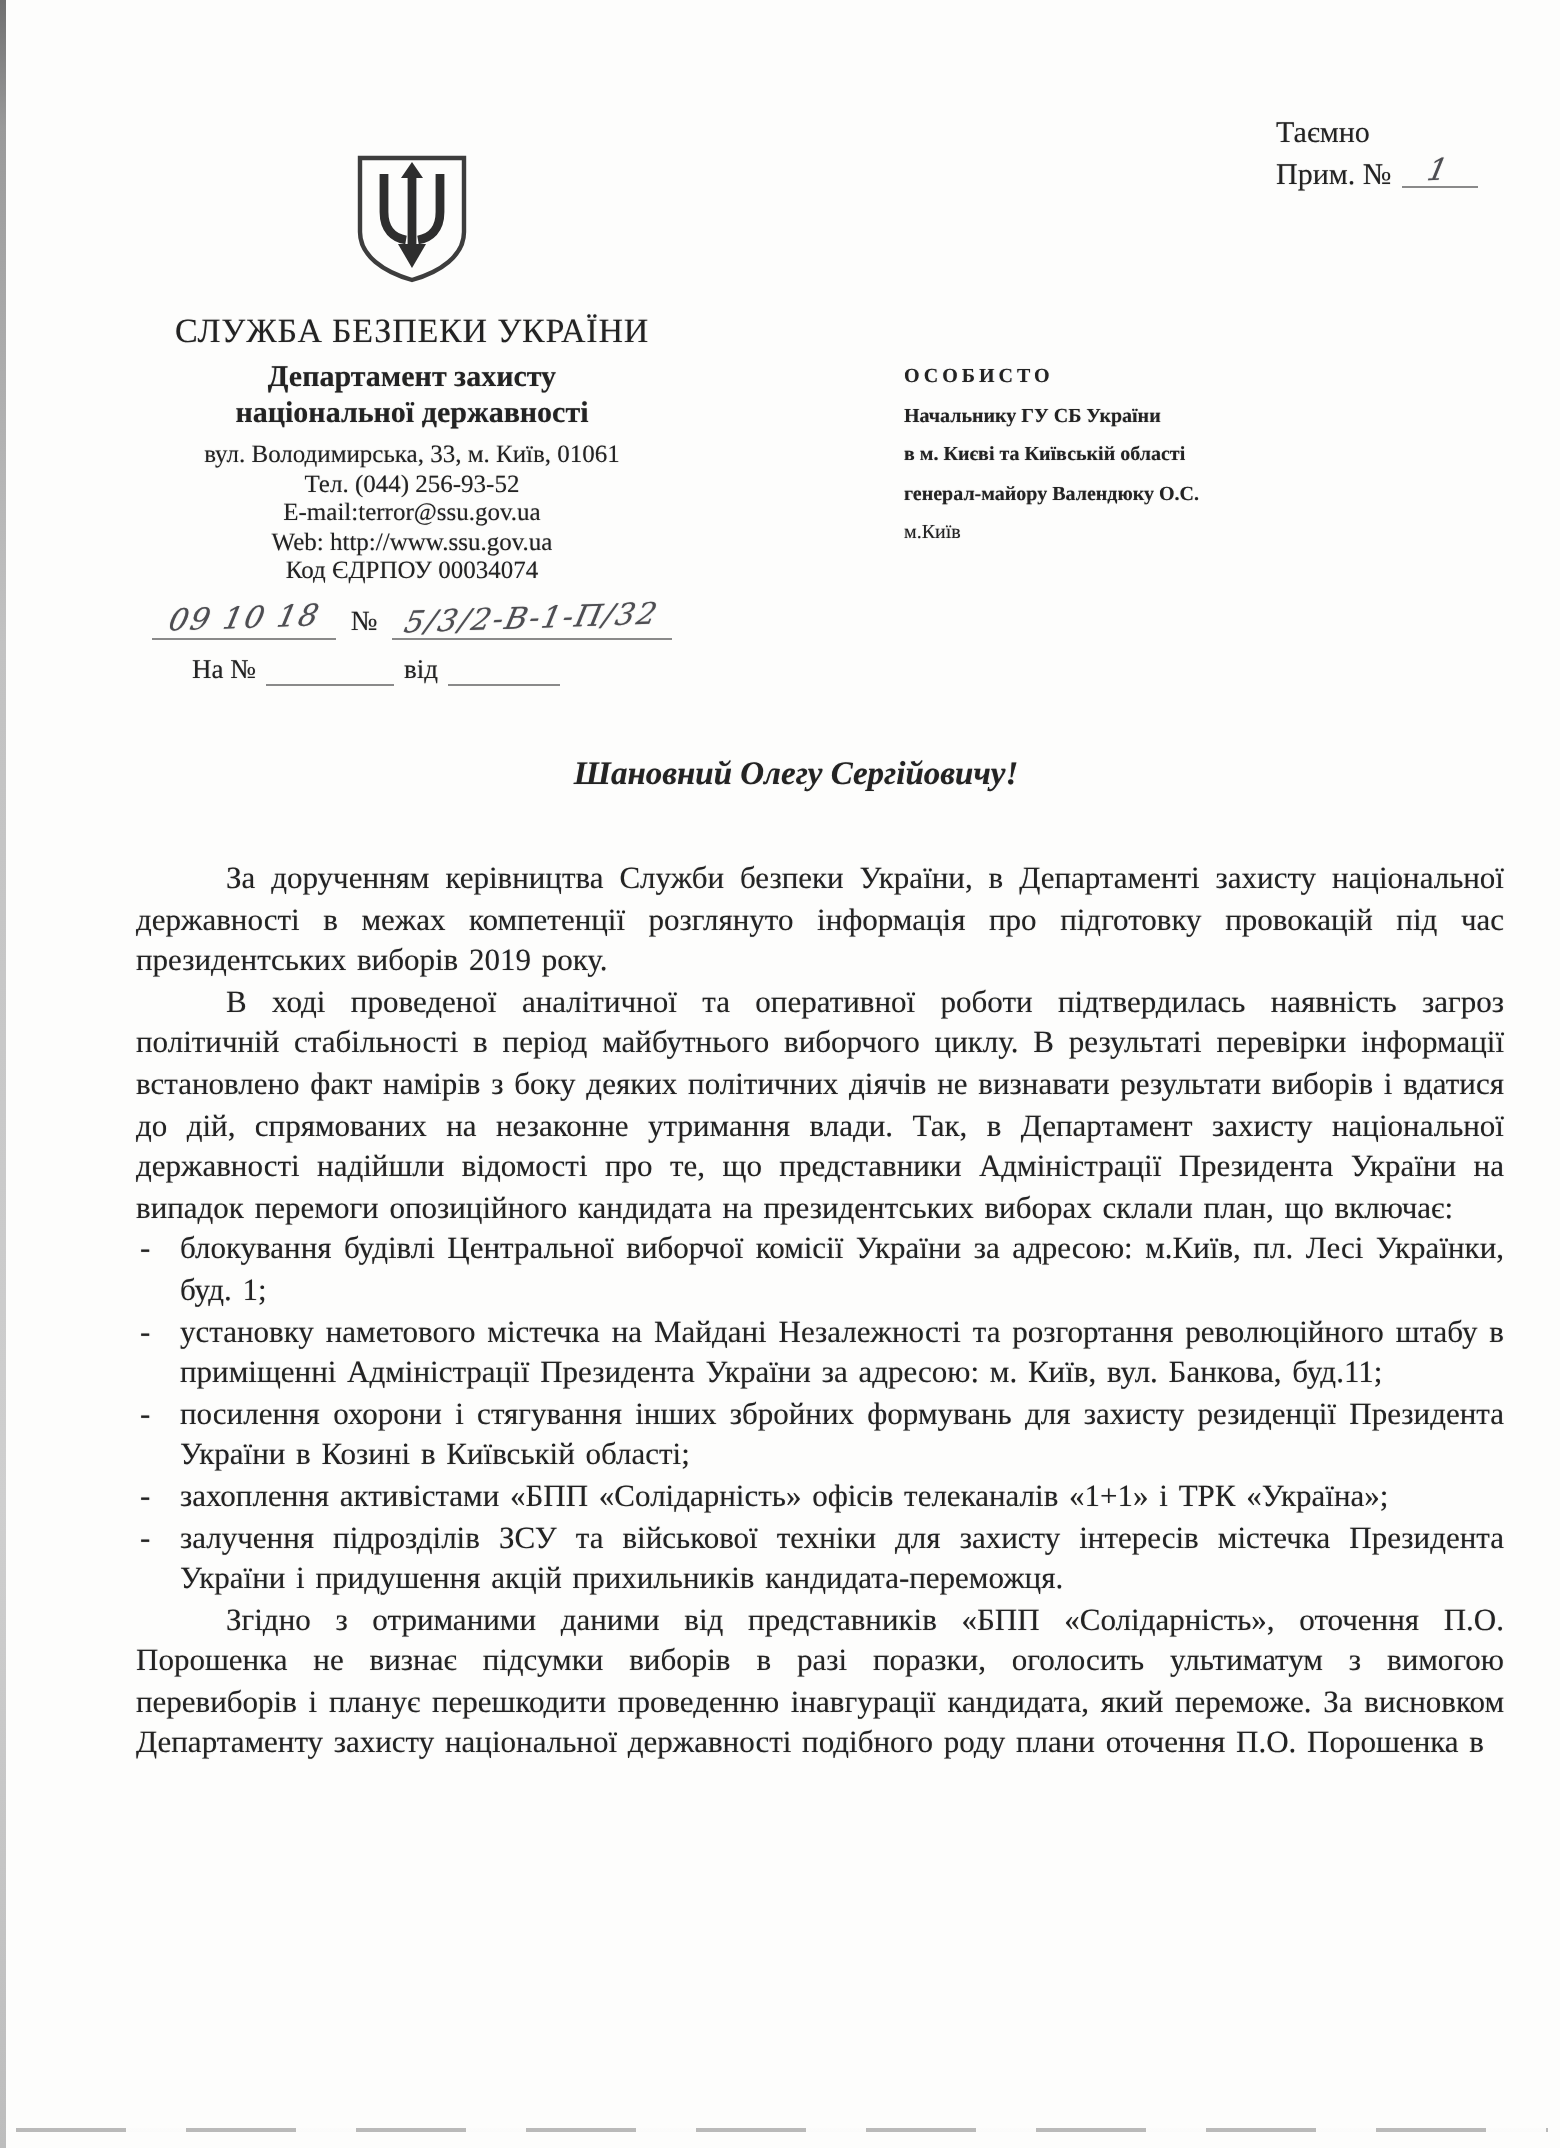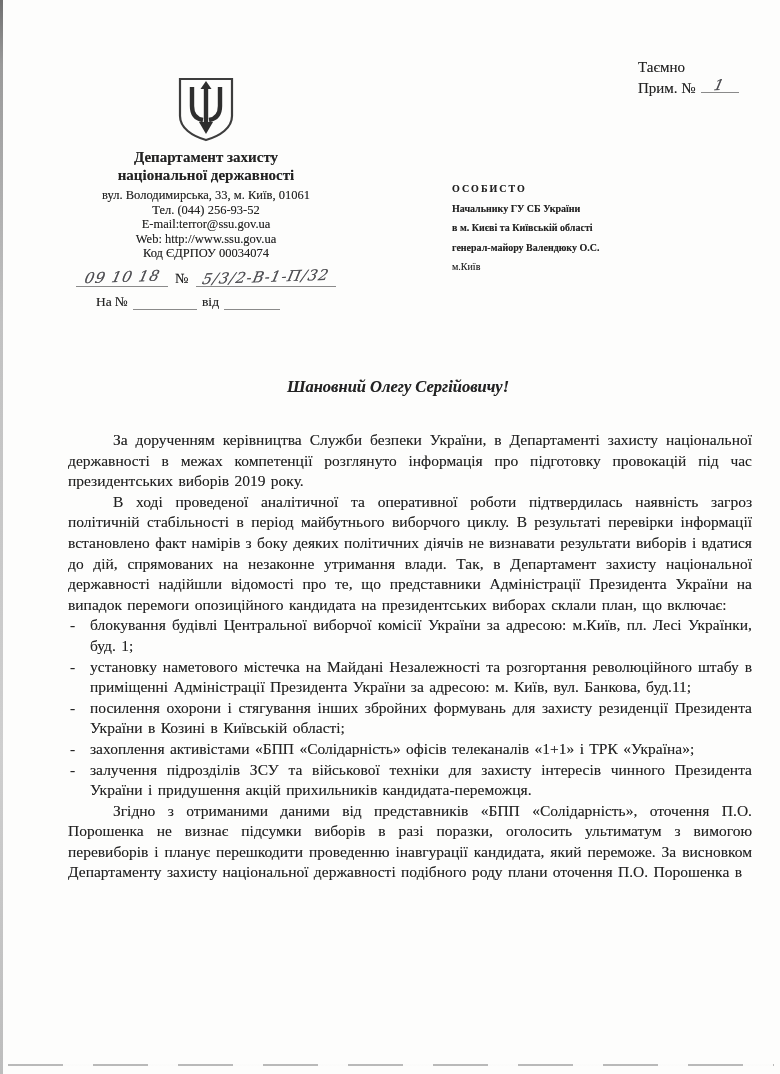--- a/index.html
+++ b/index.html
@@ -85,20 +85,21 @@
     <svg class="emblem" width="60" height="68" viewBox="0 0 60 68" aria-hidden="true">
       <path d="M4 3 H56 V40 C56 52 44 60 30 64 C16 60 4 52 4 40 Z" fill="none" stroke="#3d3d3d" stroke-width="2.2"></path>
       <g stroke="#2e2e2e" stroke-width="4.4" fill="none">
         <path d="M16 11 V30 C16 39 21 43 27 44"></path>
         <path d="M44 11 V30 C44 39 39 43 33 44"></path>
         <path d="M30 10 V46"></path>
       </g>
       <path d="M30 5 L24.5 13 H35.5 Z" fill="#2e2e2e"></path>
       <path d="M23 46 L30 58 L37 46 Z" fill="#2e2e2e"></path>
     </svg>
+    <div class="org">СЛУЖБА БЕЗПЕКИ УКРАЇНИ</div>
     <div class="dept">
       <div>Департамент захисту</div>
       <div>національної державності</div>
     </div>
     <div class="contact">
       <div>вул. Володимирська, 33, м. Київ, 01061</div>
       <div>Тел. (044) 256-93-52</div>
       <div>E-mail:terror@ssu.gov.ua</div>
       <div>Web: http://www.ssu.gov.ua</div>
       <div>Код ЄДРПОУ 00034074</div>
@@ -141,19 +142,19 @@
       <li class="bullet">
         <span class="marker">-</span>
         <span>посилення охорони і стягування інших збройних формувань для захисту резиденції Президента України в Козині в Київській області;</span>
       </li>
       <li class="bullet">
         <span class="marker">-</span>
         <span>захоплення активістами «БПП «Солідарність» офісів телеканалів «1+1» і ТРК «Україна»;</span>
       </li>
       <li class="bullet">
         <span class="marker">-</span>
-        <span>залучення підрозділів ЗСУ та військової техніки для захисту інтересів чинного Президента України і придушення акцій прихильників кандидата-переможця.</span>
+        <span>залучення підрозділів ЗСУ та військової техніки для захисту інтересів містечка Президента України і придушення акцій прихильників кандидата-переможця.</span>
       </li>
     </ul>
     <p>Згідно з отриманими даними від представників «БПП «Солідарність», оточення П.О. Порошенка не визнає підсумки виборів в разі поразки, оголосить ультиматум з вимогою перевиборів і планує перешкодити проведенню інавгурації кандидата, який переможе. За висновком Департаменту захисту національної державності подібного роду плани оточення П.О. Порошенка в</p>
   </div>
 
 </div>
 
 </body></html>

